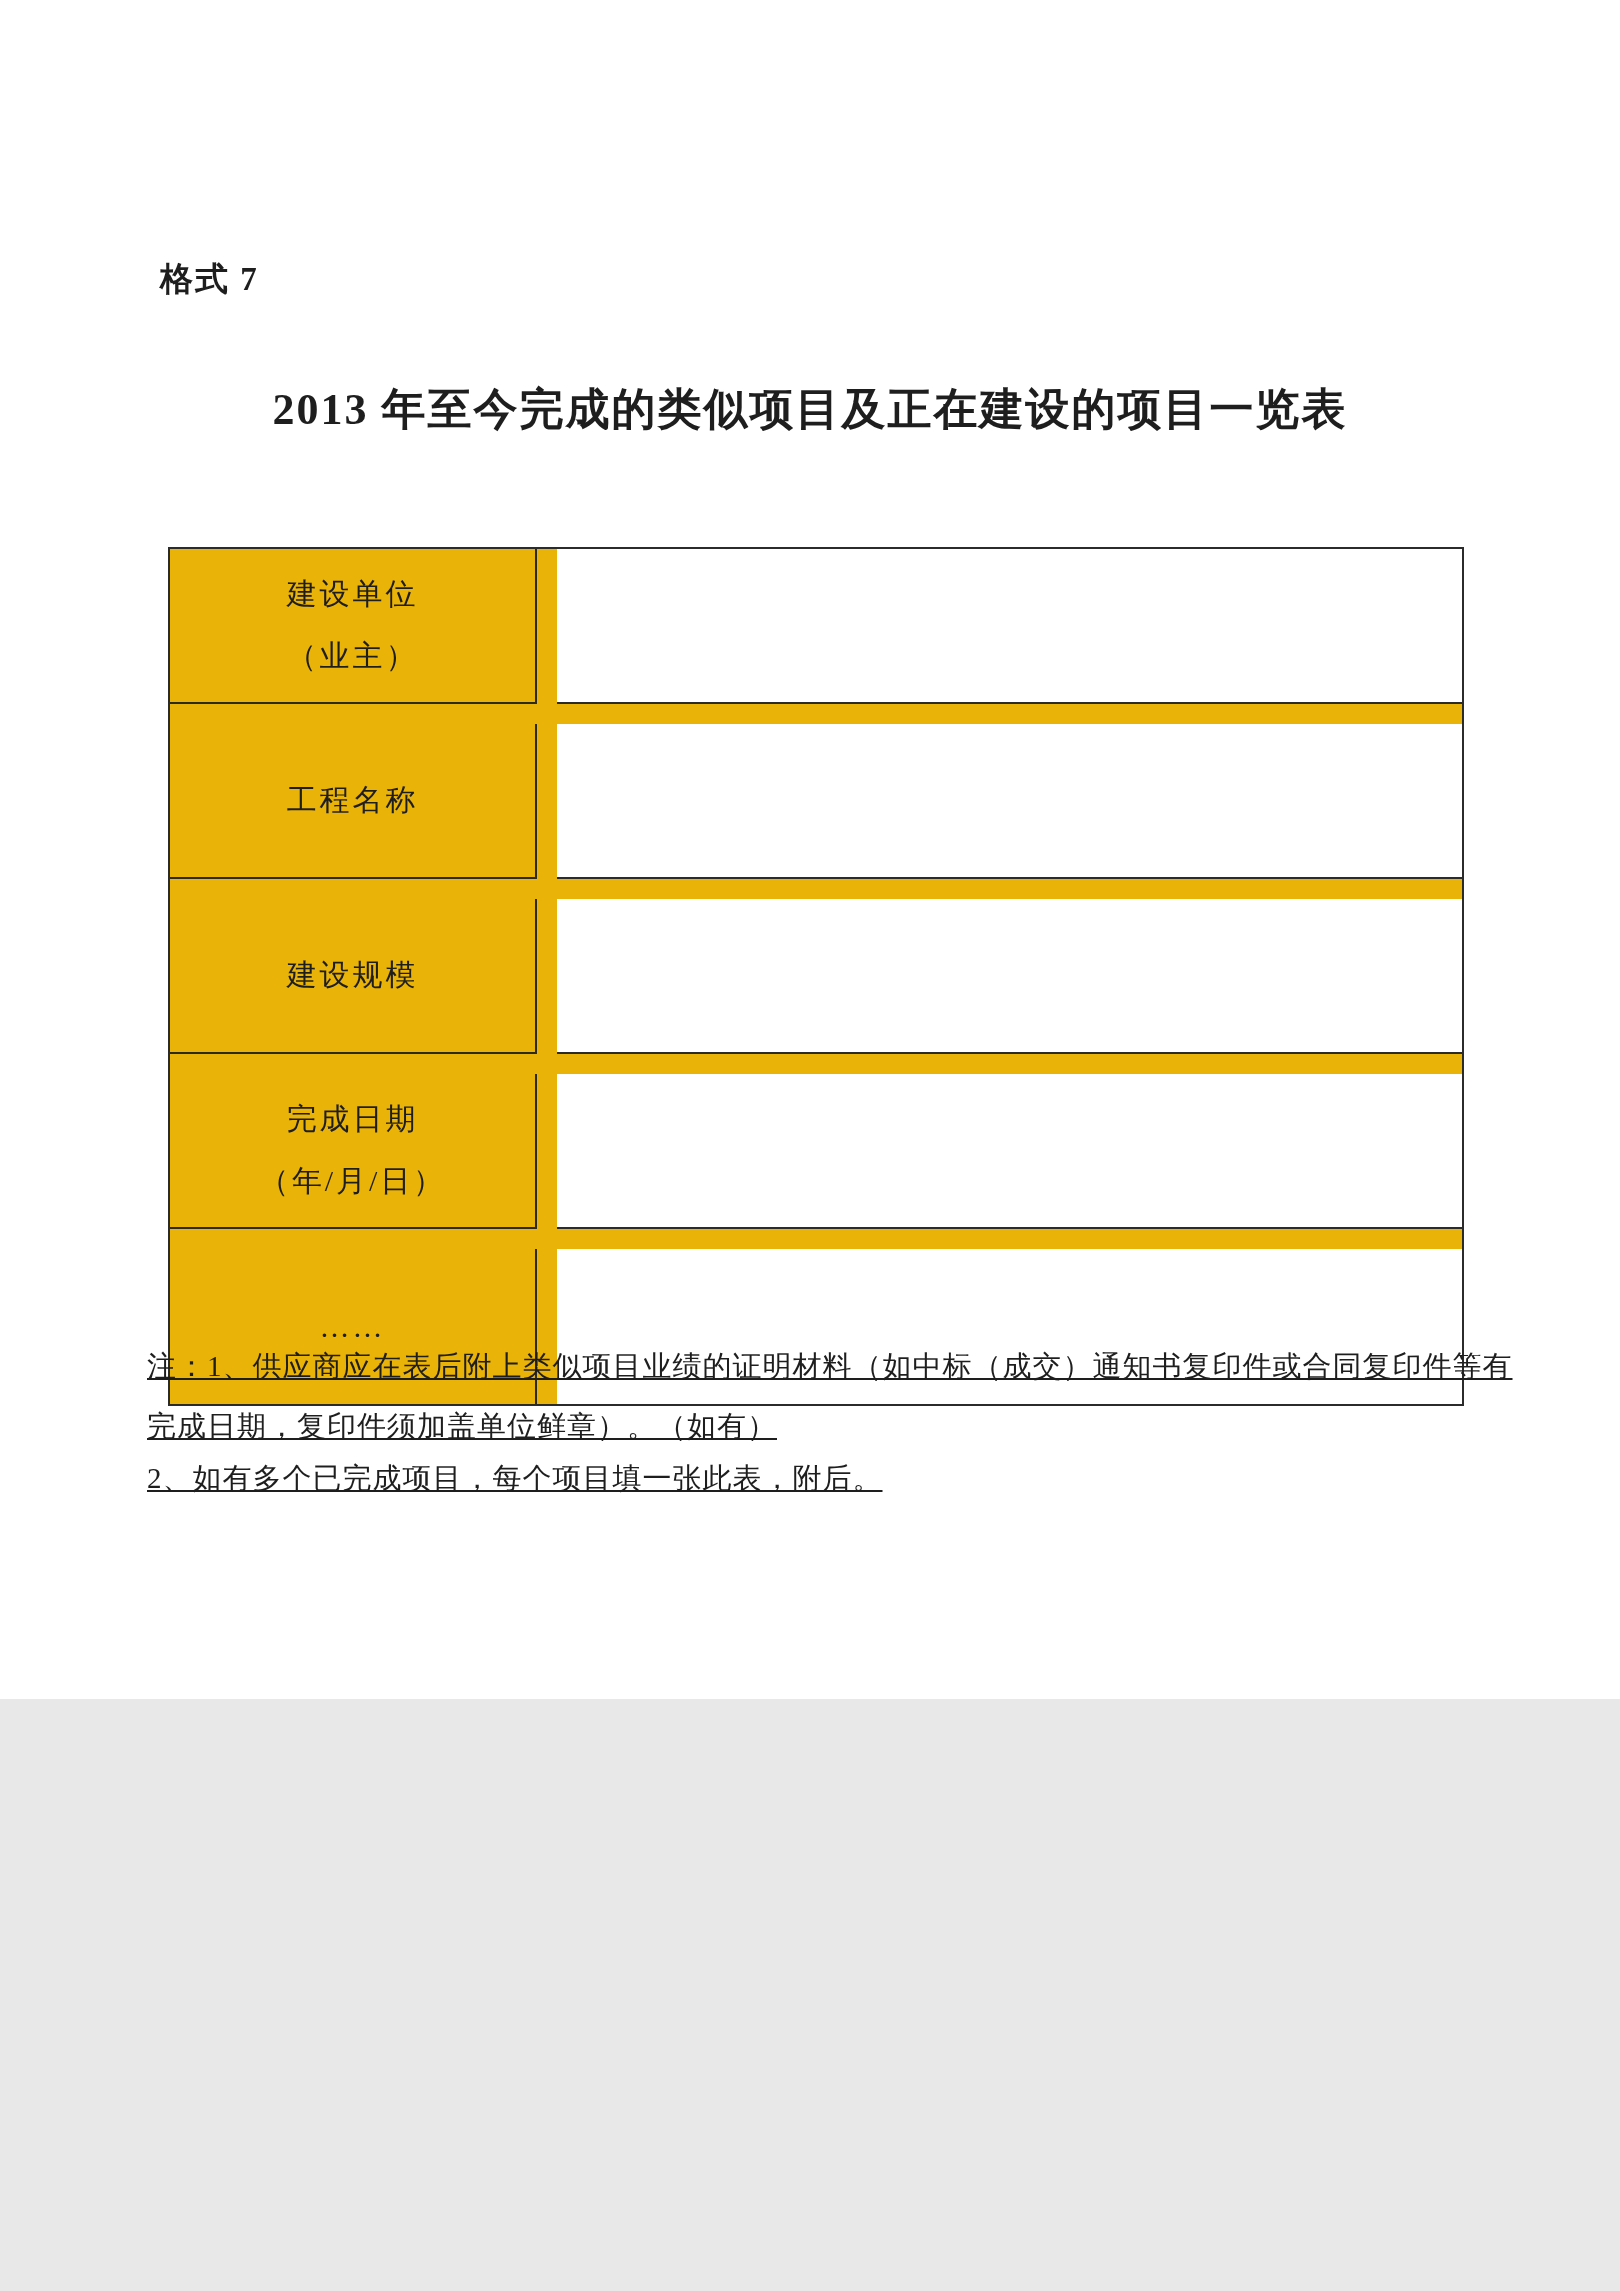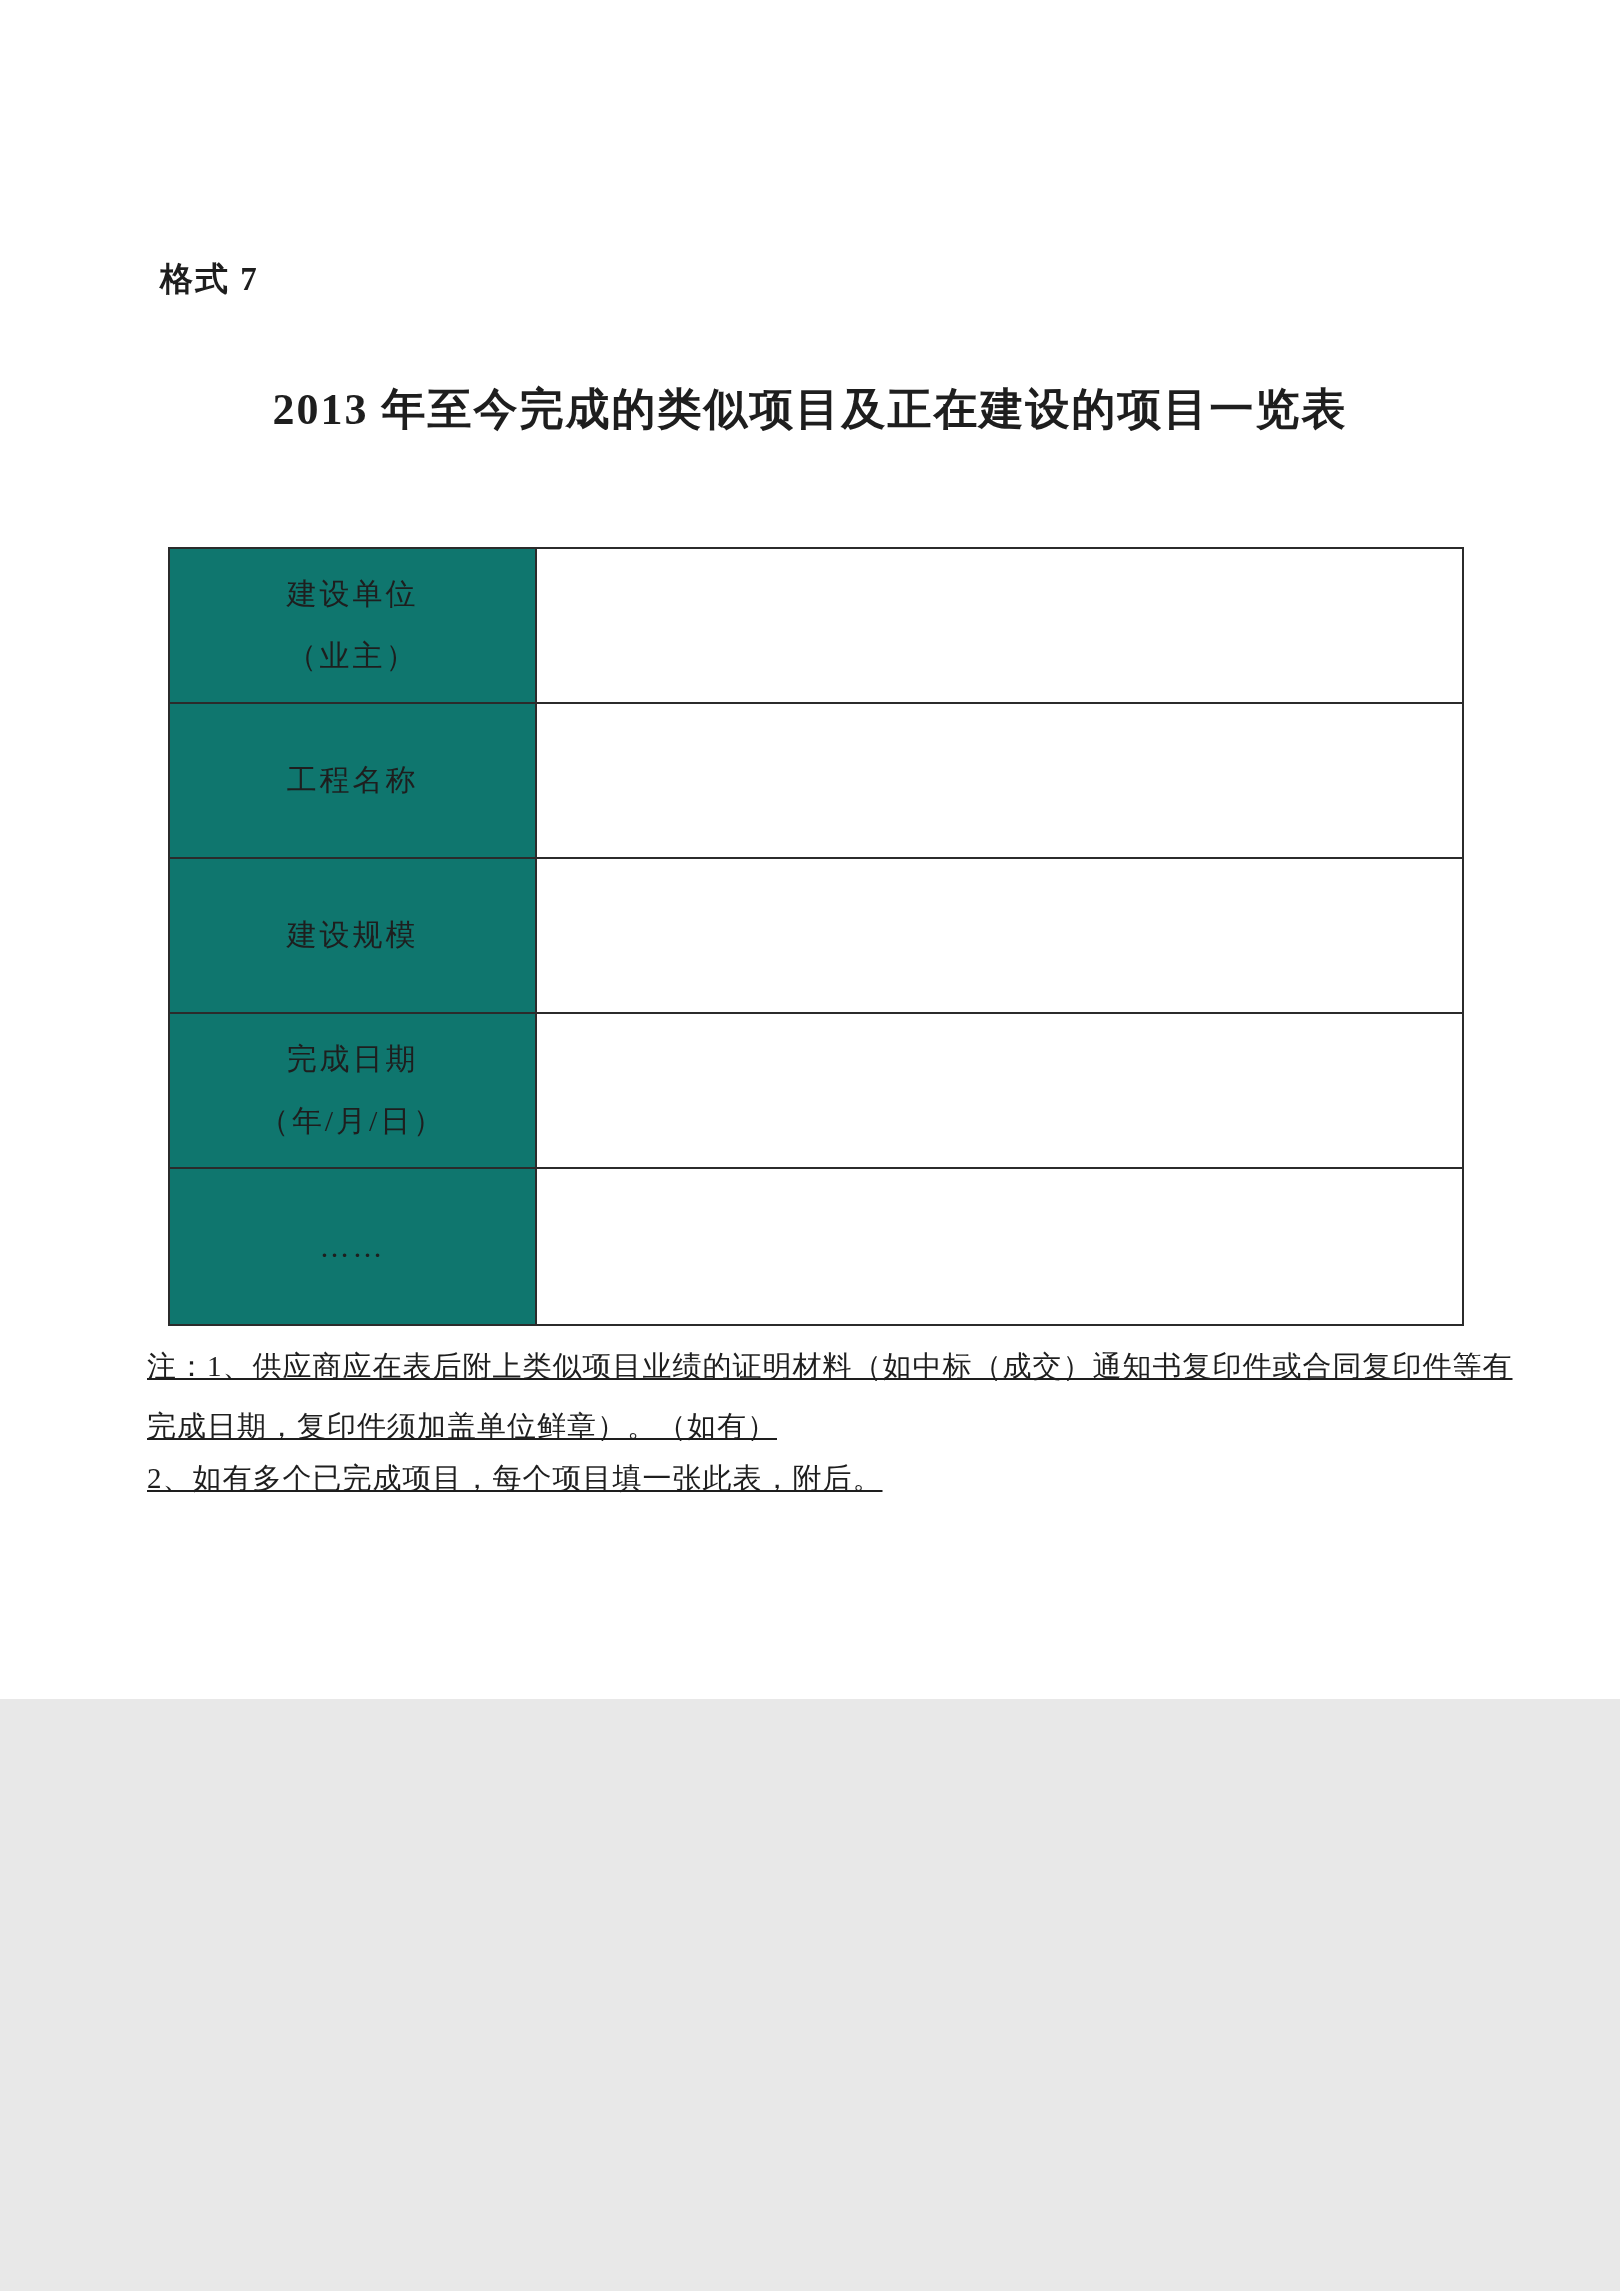--- a/index.html
+++ b/index.html
@@ -33,21 +33,22 @@
     letter-spacing: 2px;
   }
   .projects-table {
     position: absolute;
     left: 168px;
     top: 547px;
     width: 1292px;
     border: 2.9px solid #2b2b2b;
     display: grid;
     grid-template-columns: 367px 1fr;
-    background: #0f766e;
+    background: #eab308;
+    gap: 20px;
   }
   .cell {
     height: 155px;
     border-bottom: 2px solid #2b2b2b;
     box-sizing: border-box;
   }
   .cell.last { border-bottom: none; }
   .label-cell {
     border-right: 2px solid #2b2b2b;
     display: flex;

